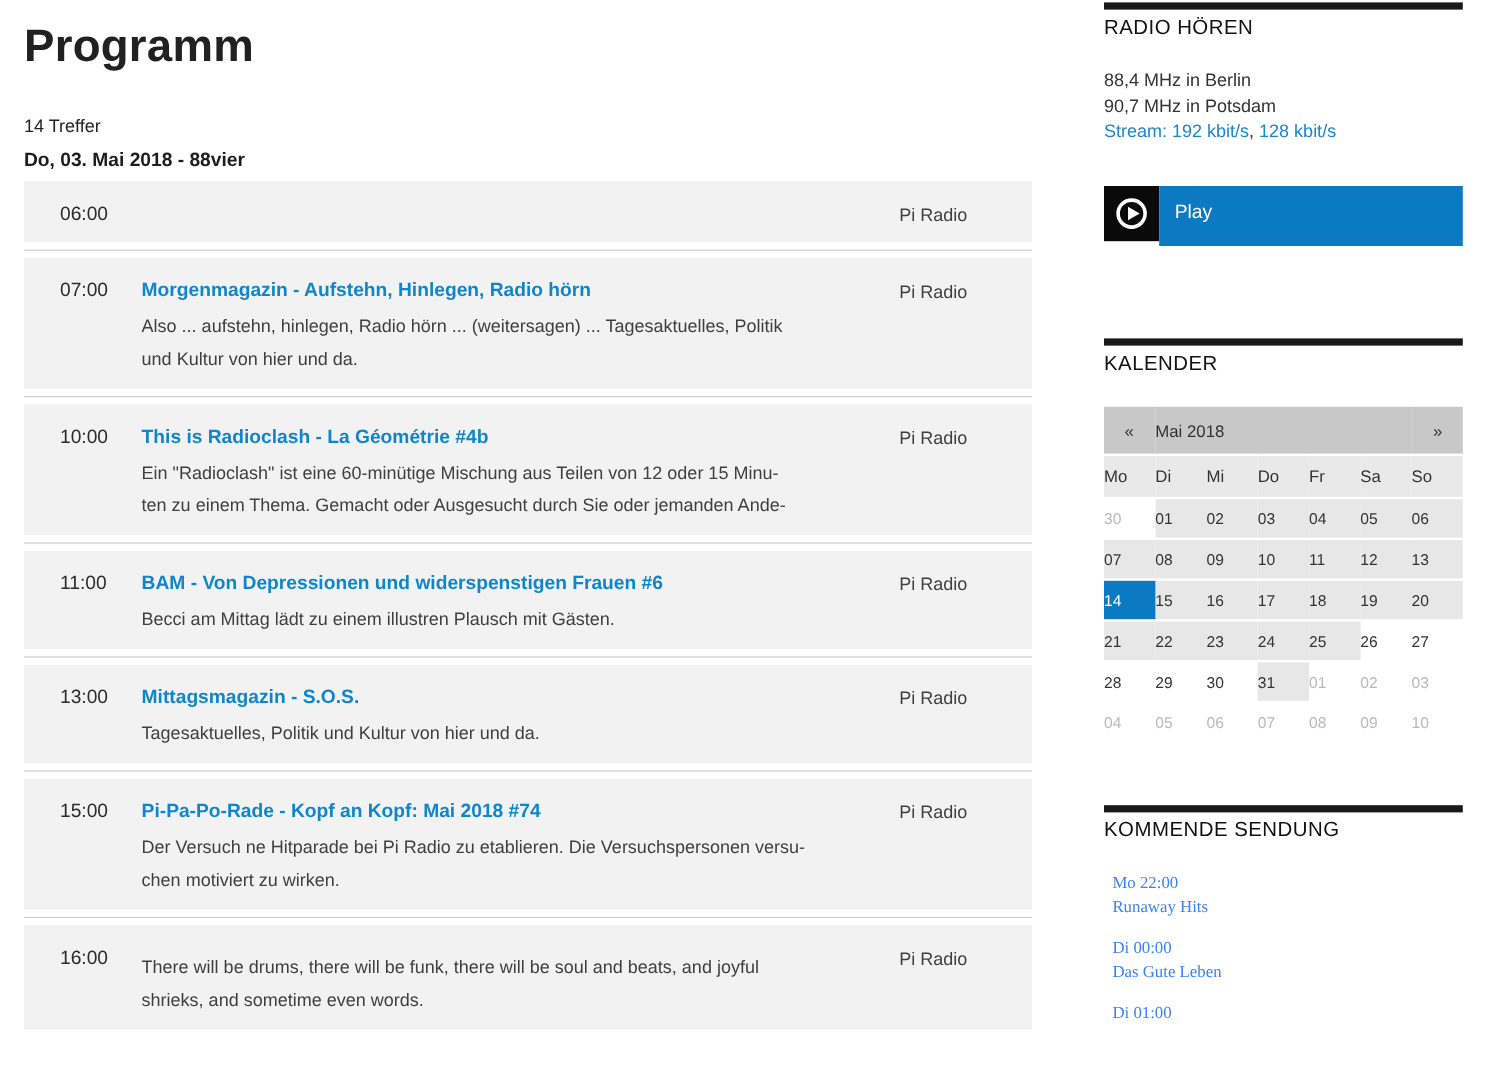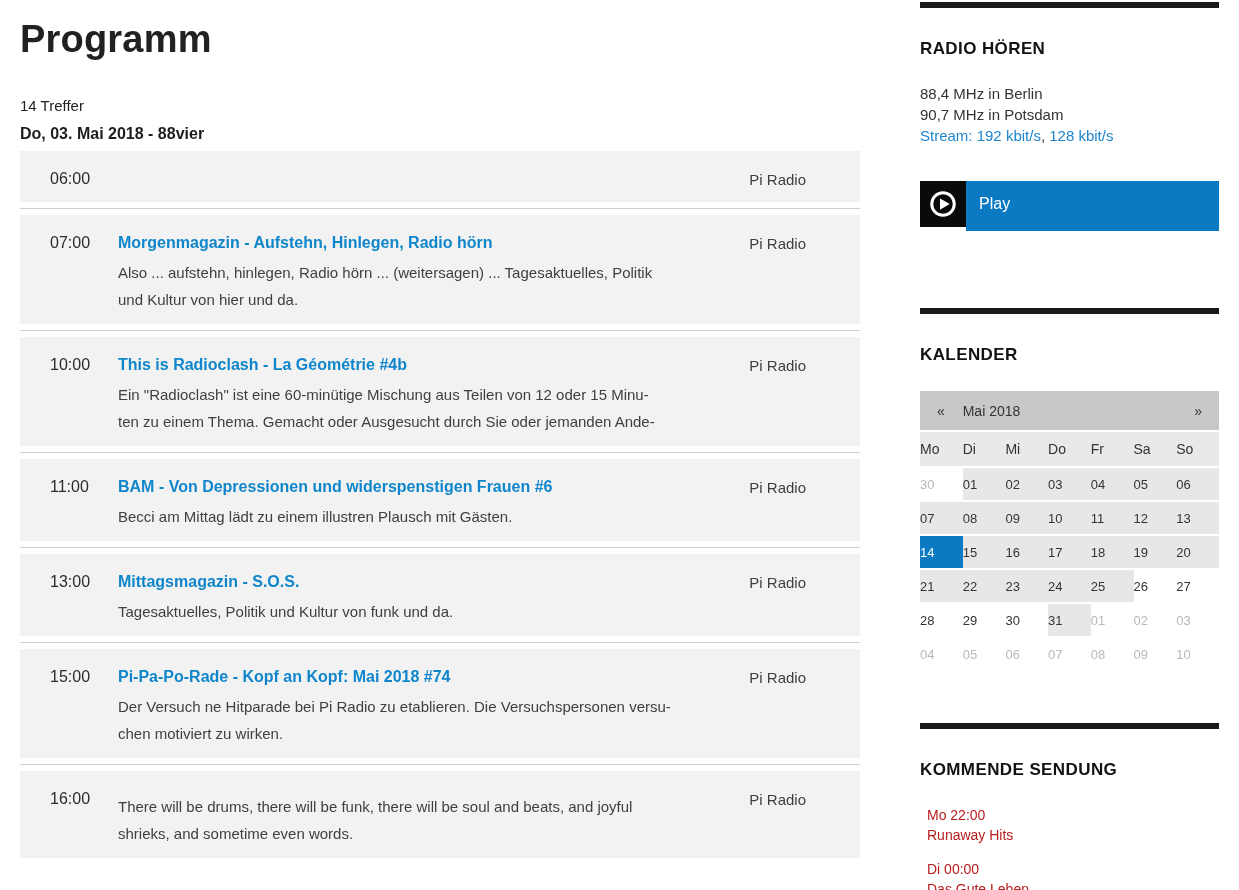--- a/index.html
+++ b/index.html
@@ -23,21 +23,21 @@
   .p-time { width: 98px; padding-left: 30px; font-size: 16px; color: #2b2b2b; line-height: 22px; flex: 0 0 98px; }
   .p-main { width: 585px; flex: 0 0 585px; }
   .p-title { font-size: 16px; font-weight: 700; color: #0f86cb; text-decoration: none; display: inline-block; line-height: 22px; white-space: nowrap; }
   .p-desc { margin-top: 5px; }
   .p-desc-line { font-size: 15px; line-height: 27px; color: #3f3f3f; white-space: nowrap; }
   .p-station { margin-left: auto; padding-right: 54px; font-size: 15px; color: #3f3f3f; line-height: 22px; padding-top: 1px; text-align: center; }
 
   
   .section-bar { height: 6px; background: #191919; }
   .bar-top { margin-top: 2px; }
-  .side-heading { font-size: 17px; font-weight: 700; color: #121212; letter-spacing: 0.4px; margin-top: 31px; }
+  .side-heading { font-size: 17px; font-weight: 400; color: #121212; letter-spacing: 0.4px; margin-top: 5px; }
 
   .freq-block { margin-top: 24px; }
   .freq-line { font-size: 15px; color: #333; line-height: 21px; }
   .stream-line { font-size: 15px; line-height: 21px; color: #333; }
   .stream-link { color: #1d85cd; text-decoration: none; }
 
   .play-button { display: flex; height: 50px; margin-top: 35px; text-decoration: none; cursor: pointer; }
   .play-icon-box { width: 46px; height: 46px; background: #0a0a0a; flex: 0 0 46px; display: flex; align-items: center; justify-content: center; }
   .play-label { flex: 1; background: #0c79c3; color: #fff; font-size: 16px; line-height: 46px; padding-left: 13px; }
 
@@ -51,21 +51,21 @@
   .cal-weekdays th { background: #e9e9e9; height: 36px; font-size: 14px; color: #333; }
   .calendar td { height: 34px; font-size: 13px; }
   .cal-active   { background: #e7e7e7; color: #333; cursor: pointer; }
   .cal-plain    { background: #ffffff; color: #333; }
   .cal-other    { background: #ffffff; color: #b9b9b9; }
   .cal-selected { background: #0c79c3; color: #fff; cursor: pointer; }
 
   .bar-kommende { margin-top: 51px; }
   .upcoming-list { margin-top: 25px; padding-left: 7px; }
   .upcoming-item { display: block; text-decoration: none; margin-bottom: 14px; cursor: pointer; }
-  .upcoming-line { display: block; font-size: 14px; line-height: 20px; color: #b91c1c; }
+  .upcoming-line { display: block; font-size: 14px; line-height: 20px; color: #3b82f6; font-family: Liberation Serif, serif; }
 </style>
 </head>
 <body>
 
 <div class="page">
 
   <main class="content">
     <h1 class="page-title">Programm</h1>
     <div class="treffer">14 Treffer</div>
     <h2 class="day-heading">Do, 03. Mai 2018 - 88vier</h2>
@@ -93,21 +93,21 @@
         <li class="program-item">
           <div class="p-time">11:00</div>
           <div class="p-main"><a class="p-title" href="#">BAM - Von Depressionen und widerspenstigen Frauen #6</a><div class="p-desc">
               <div class="p-desc-line">Becci am Mittag lädt zu einem illustren Plausch mit Gästen.</div>
             </div></div>
           <div class="p-station">Pi Radio</div>
         </li>
         <li class="program-item">
           <div class="p-time">13:00</div>
           <div class="p-main"><a class="p-title" href="#">Mittagsmagazin - S.O.S.</a><div class="p-desc">
-              <div class="p-desc-line">Tagesaktuelles, Politik und Kultur von funk und da.</div>
+              <div class="p-desc-line">Tagesaktuelles, Politik und Kultur von hier und da.</div>
             </div></div>
           <div class="p-station">Pi Radio</div>
         </li>
         <li class="program-item">
           <div class="p-time">15:00</div>
           <div class="p-main"><a class="p-title" href="#">Pi-Pa-Po-Rade - Kopf an Kopf: Mai 2018 #74</a><div class="p-desc">
               <div class="p-desc-line">Der Versuch ne Hitparade bei Pi Radio zu etablieren. Die Versuchspersonen versu-</div>
               <div class="p-desc-line">chen motiviert zu wirken.</div>
             </div></div>
           <div class="p-station">Pi Radio</div>

